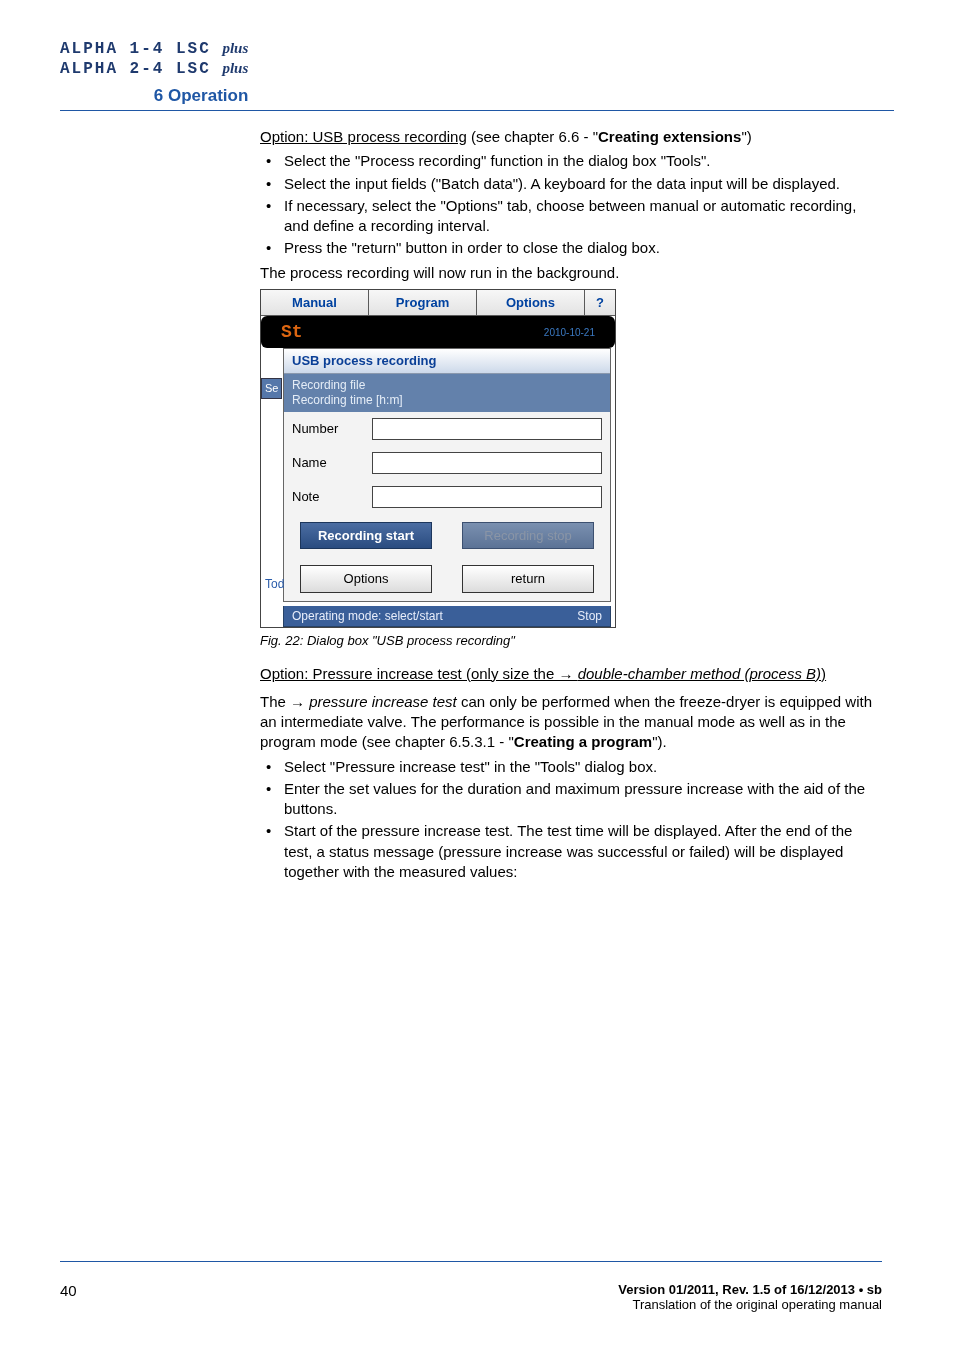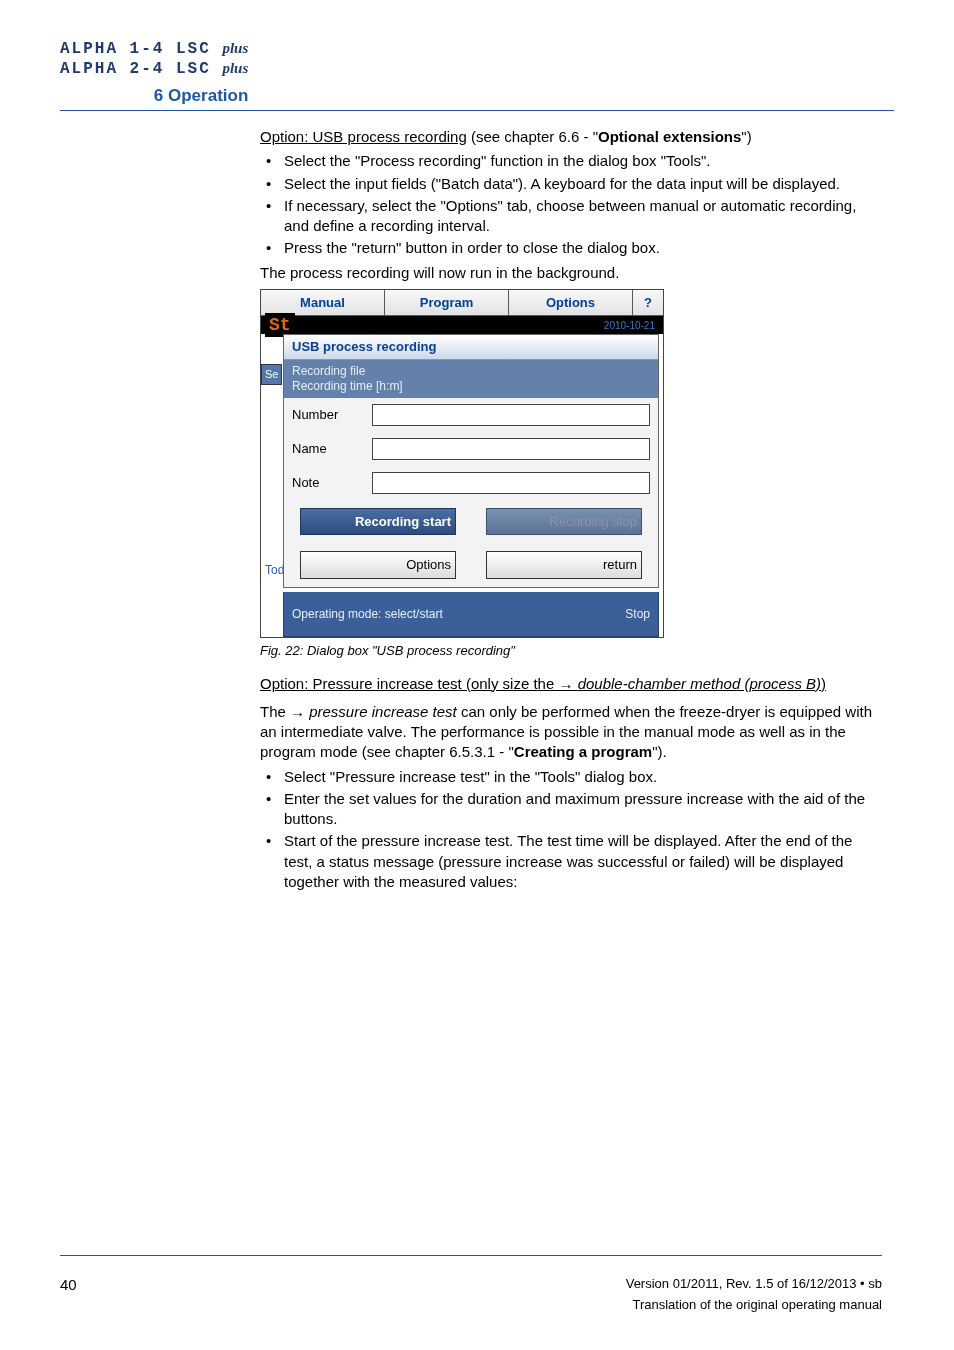--- a/index.html
+++ b/index.html
@@ -14,46 +14,46 @@
   .logo-row { display: flex; align-items: center; gap: 6px; }
   .christ { font-style: italic; font-weight: 900; letter-spacing: 1px; font-size: 28px; color: #223a6a; }
   .swirl { width: 26px; height: 26px; border: 2px solid #7b8aa0; border-radius: 50%; display: flex; align-items: center; justify-content: center; color: #4e8f2e; font-weight: 700; font-size: 18px; }
   .sub1 { color: #2056a6; font-size: 10px; font-style: italic; font-weight: 700; }
   .sub2 { color: #8a2020; font-size: 10px; font-style: italic; font-weight: 700; }
   .content { margin-left: 200px; margin-right: 10px; font-size: 15px; line-height: 1.35; }
   .u { text-decoration: underline; }
   ul.bul { list-style: none; margin: 4px 0 4px 0; }
   ul.bul li { padding-left: 24px; position: relative; margin-bottom: 2px; }
   ul.bul li::before { content: "•"; position: absolute; left: 6px; top: 0; }
-  .dialog { width: 404px; margin: 6px 4px 4px 0; border: 1px solid #444; font-size: 13px; }
+  .dialog { width: 356px; margin: 6px 4px 4px 0; border: 1px solid #444; font-size: 13px; }
   .dlg-tabs { display: flex; background: #e4e4e4; }
   .dlg-tab { flex: 1; text-align: center; padding: 4px 0; font-weight: 700; color: #0042a0; border-right: 1px solid #5a5a5a; border-bottom: 1px solid #5a5a5a; background: linear-gradient(#f7f7f7, #e3e3e3); }
   .dlg-tab:last-child { flex: 0 0 30px; border-right: none; }
-  .dlg-row2 { display: flex; align-items: center; justify-content: space-between; background: #000; color: #fff; font-size: 11px; padding: 4px; height: 18px; }
+  .dlg-row2 { display: flex; align-items: center; justify-content: space-between; background: #000; color: #fff; font-size: 11px; padding: 16px; height: 18px; border-radius: 6px; }
   .st { background: #000; color: #d61; padding: 0 4px; font-weight: 700; font-size: 18px; font-family: "Courier New", monospace; }
   .dateish { color: #3b79c2; font-size: 10px; margin-right: 4px; }
   .inner { margin: 0 4px 4px 22px; border: 1px solid #666; background: #f3f3f3; }
   .inner-title { background: linear-gradient(#fff, #cdd9ea); color: #0a3f96; font-weight: 700; padding: 3px 8px; border-bottom: 1px solid #8a98ad; font-size: 13px; }
   .small-stub { position: absolute; left: 0; background: #5577aa; color: #fff; font-size: 11px; padding: 2px 3px; border: 1px solid #334; }
   .rec-info { background: #6381ab; color: #e4ecf6; padding: 4px 8px; font-size: 12px; line-height: 1.25; }
   .form-row { display: flex; align-items: center; padding: 6px 8px; gap: 0; }
   .form-row .lbl { width: 80px; font-size: 13px; }
   .form-row .fld { flex: 1; height: 22px; background: #fff; border: 1px solid #444; }
   .btn-row { display: flex; gap: 30px; padding: 8px 16px; }
-  .d-btn { flex: 1; text-align: right; padding: 4px 4px; font-size: 13px; border: 1px solid #333; background: linear-gradient(#fff, #dcdcdc); }
+  .d-btn { flex: 1; text-align: center; padding: 4px 4px; font-size: 13px; border: 1px solid #333; background: linear-gradient(#fff, #dcdcdc); }
   .d-btn.primary { color: #fff; font-weight: 700; background: linear-gradient(#4b6da2, #2a4c80); border: 1px solid #1c365c; }
   .d-btn.dim { color: #8a95a6; background: linear-gradient(#7a90b0, #5c7396); border: 1px solid #3c5070; }
   .toc { position: absolute; left: 2px; color: #2a5caa; font-size: 12px; padding: 8px 2px 0 2px; }
-  .status-bar { display: flex; justify-content: space-between; background: #3a5f99; color: #e8eefb; font-size: 12px; padding: 14px 8px; margin: 0 4px 0 22px; border: 1px solid #274267; border-top: none; }
+  .status-bar { display: flex; justify-content: space-between; background: #3a5f99; color: #e8eefb; font-size: 12px; padding: 2px 8px; margin: 0 4px 0 22px; border: 1px solid #274267; border-top: none; }
   .fig-cap { font-style: italic; font-size: 13px; margin: 2px 0 14px 0; }
   .dialog-wrap { position: relative; }
   .section-gap { height: 8px; }
   .footer { position: absolute; bottom: 38px; left: 60px; right: 72px; border-top: 1px solid #1f57a5; padding-top: 20px; display: flex; justify-content: space-between; font-size: 13px; }
   .footer .right { text-align: right; }
-  .footer .right .ver { font-weight: 400; margin-bottom: 6px; }
+  .footer .right .ver { font-weight: 700; }
   .pagenum { font-size: 15px; }
 </style>
 </head>
 <body>
 
 <div class="page">
   <div class="header">
     <div class="brand-left">
       <div class="brand-line">
         <span>ALPHA 1-4 LSC</span>
@@ -63,21 +63,21 @@
         <span>ALPHA 2-4 LSC</span>
         <span class="plus">plus</span>
       </div>
       <div class="section-title">6 Operation</div>
     </div>
   </div>
 
   <div class="content">
 
     <div>
-      <span class="u">Option: USB process recording</span><span> (see chapter 6.6 - "</span><b>Optional extensions</b><span>")</span>
+      <span class="u">Option: USB process recording</span><span> (see chapter 6.6 - "</span><b>Creating extensions</b><span>")</span>
     </div>
 
     <ul class="bul">
       <li>Select the "Process recording" function in the dialog box "Tools".</li>
       <li>Select the input fields ("Batch data"). A keyboard for the data input will be displayed.</li>
       <li>If necessary, select the "Options" tab, choose between manual or automatic recording, and define a recording interval.</li>
       <li>Press the "return" button in order to close the dialog box.</li>
     </ul>
 
     <div>The process recording will now run in the background.</div>

